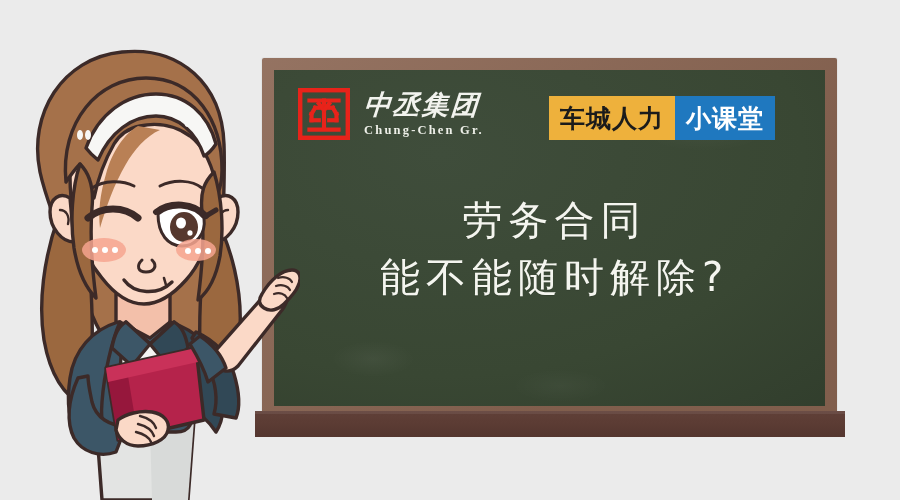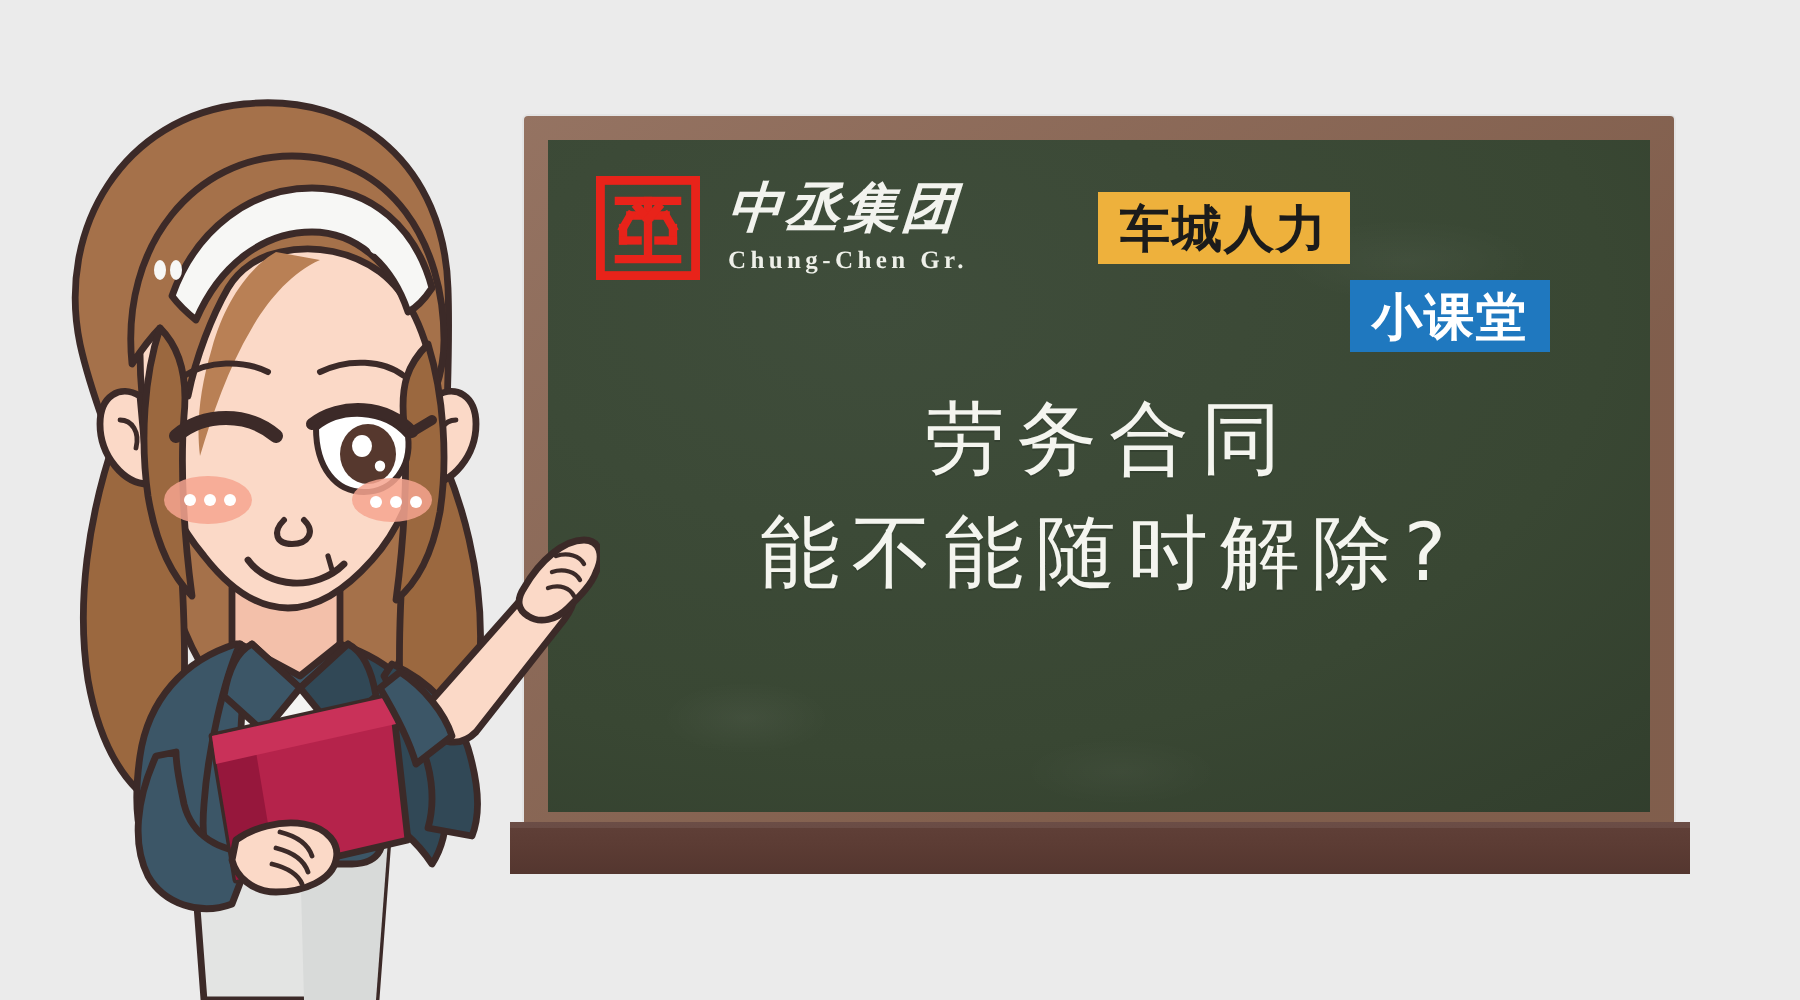--- a/index.html
+++ b/index.html
@@ -119,39 +119,38 @@
   
   .badge-row {
     position: absolute;
     left: 275px;
     top: 26px;
     display: flex;
     align-items: stretch;
     z-index: 5;
   }
   .badge {
-    height: 36px;
+    height: 44px;
     display: flex;
     align-items: center;
     justify-content: center;
     padding: 0 11px;
     font-size: 25px;
     font-weight: bold;
     letter-spacing: 1px;
     font-family: "DejaVu Sans", "Liberation Sans", sans-serif;
     white-space: nowrap;
   }
   .badge-yellow {
     background: #eeb13c;
     color: #1b1b1b;
   }
   .badge-blue {
     background: #1f78bf;
     color: #ffffff;
-    margin-top: 44px;
   }
 
   
   .title-block {
     position: absolute;
     left: 0;
     right: 0;
     top: 122px;
     text-align: center;
     z-index: 5;

